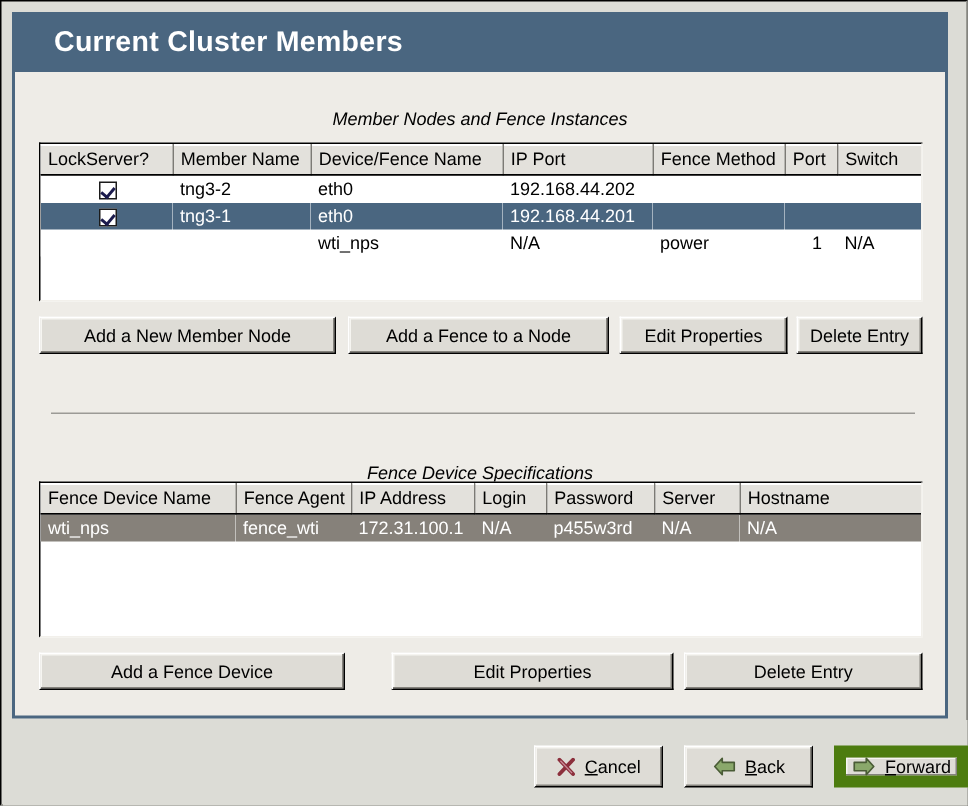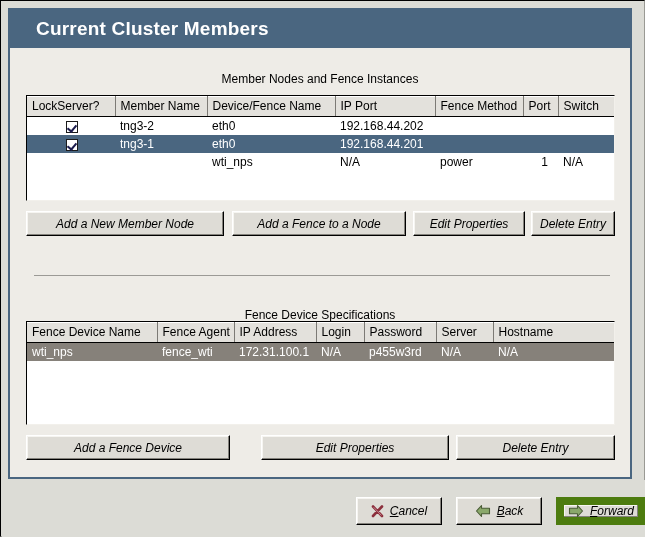--- a/index.html
+++ b/index.html
@@ -61,20 +61,21 @@
     margin-left: 12px;
   }
 
   
   .section-caption {
     position: absolute;
     width: 100%;
     text-align: center;
     font-size: 12px;
     color: #000000;
+    font-style: italic;
   }
 
   
   .gtable {
     position: absolute;
     border-collapse: collapse;
     box-sizing: border-box;
     background: #ffffff;
     table-layout: fixed;
     font-size: 12px;
@@ -155,21 +156,20 @@
     color: #000000;
     text-align: center;
     line-height: 1;
     display: flex;
     align-items: center;
     justify-content: center;
     gap: 6px;
     padding: 0;
     cursor: default;
     user-select: none;
-    font-style: italic;
   }
   .btn span.lbl { white-space: nowrap; }
   .btn.focused {
     border: 8px solid #4d7c0f;
     box-shadow: inset -1px -1px 0 #84827c, inset 1px 1px 0 #f6f5f1;
   }
   .mnem { text-decoration: underline; }
 
   
   #separator {

